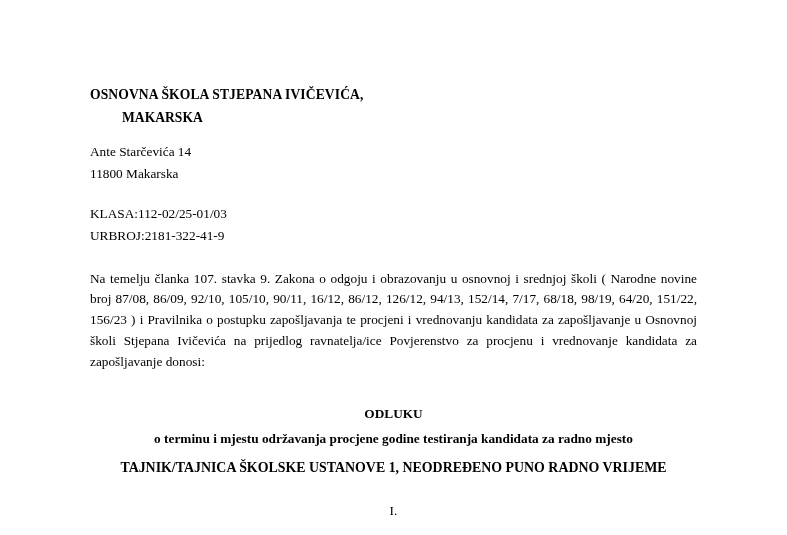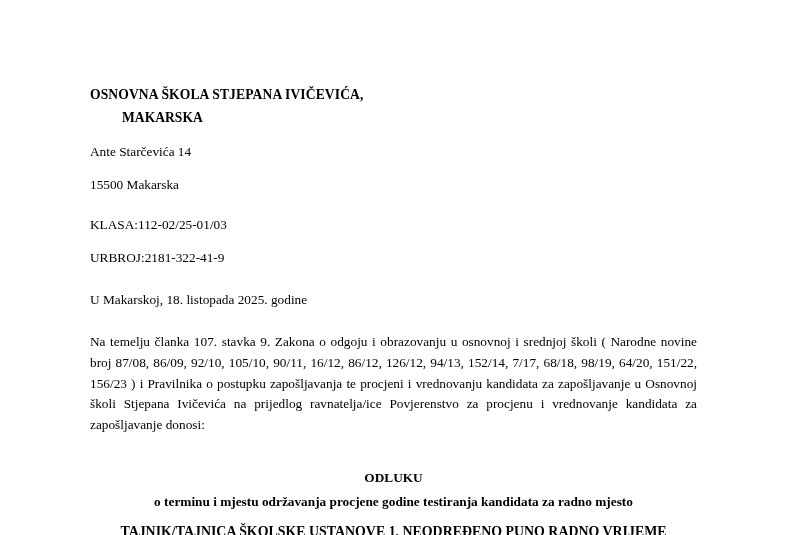--- a/index.html
+++ b/index.html
@@ -34,21 +34,21 @@
   .org-line-2 {
     font-weight: bold;
     font-size: 13.6px;
     margin-left: 32px;
     margin-top: 2px;
   }
   .addr-block {
     margin-top: 14px;
   }
   .addr-line {
-    margin-top: 12px;
+    margin-top: 1px;
   }
   .class-block {
     margin-top: 20px;
   }
   .date-line {
     margin-top: 21px;
   }
   .legal-par {
     margin-top: 22px;
     text-align: justify;
@@ -79,29 +79,28 @@
 <body>
 
 <div class="page">
   <div class="doc-body">
 
     <div class="org-header">OSNOVNA ŠKOLA STJEPANA IVIČEVIĆA,</div>
     <div class="org-line-2">MAKARSKA</div>
 
     <div class="addr-block">
       <div class="addr-line">Ante Starčevića 14</div>
-      <div class="addr-line">15500 Makarska</div>
+      <div class="addr-line">11800 Makarska</div>
     </div>
 
     <div class="class-block">
       <div class="addr-line">KLASA:112-02/25-01/03</div>
       <div class="addr-line">URBROJ:2181-322-41-9</div>
     </div>
 
-    <div class="date-line">U Makarskoj, 18. listopada 2025. godine</div>
 
     <div class="legal-par">Na temelju članka 107. stavka 9. Zakona o odgoju i obrazovanju u osnovnoj i srednjoj školi  ( Narodne novine broj 87/08, 86/09, 92/10, 105/10, 90/11, 16/12, 86/12, 126/12, 94/13, 152/14, 7/17, 68/18, 98/19, 64/20, 151/22, 156/23  ) i Pravilnika o postupku zapošljavanja te procjeni i vrednovanju kandidata za zapošljavanje u Osnovnoj školi Stjepana Ivičevića na prijedlog ravnatelja/ice Povjerenstvo za procjenu i vrednovanje kandidata za zapošljavanje donosi:</div>
 
     <div class="decision-title">ODLUKU</div>
     <div class="decision-sub">o terminu i mjestu održavanja procjene godine testiranja kandidata za radno mjesto</div>
     <div class="decision-sub2">TAJNIK/TAJNICA ŠKOLSKE USTANOVE 1, NEODREĐENO PUNO RADNO VRIJEME</div>
 
     <div class="section-num">I.</div>
 
   </div>

